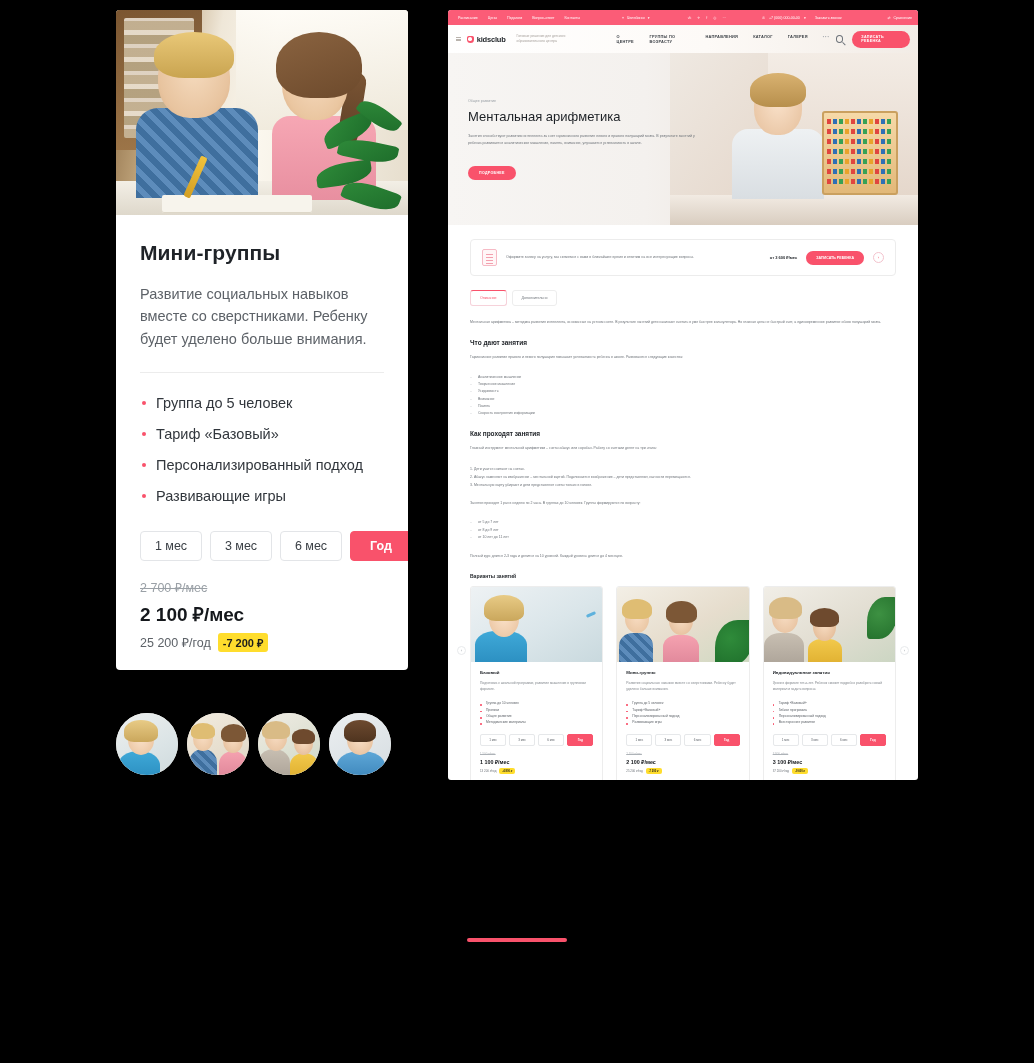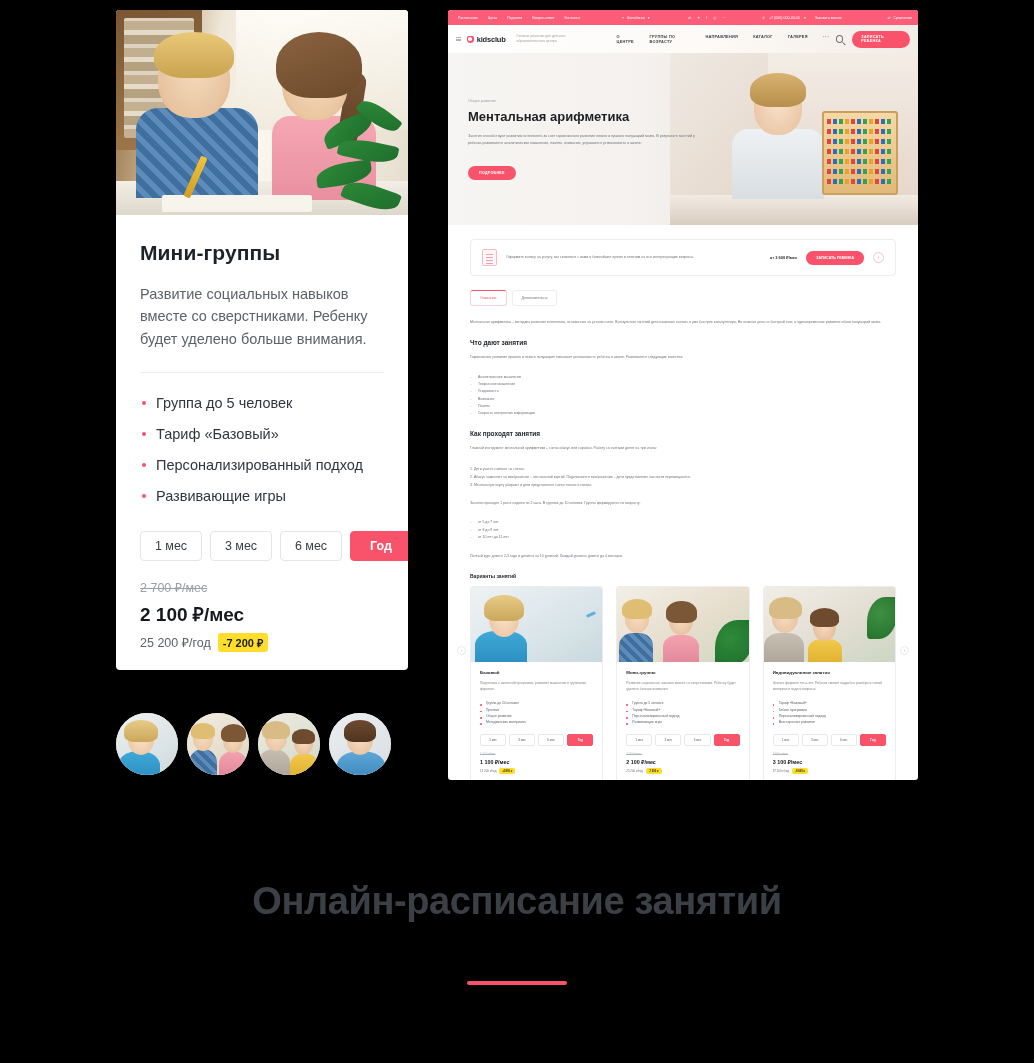--- a/index.html
+++ b/index.html
@@ -129,21 +129,21 @@
   .m-hero-photo .kid-hair { position:absolute; left:80px; top:20px; width:56px; height:34px;
     border-radius:50% 50% 35% 35%; background:linear-gradient(180deg,#d9b271,#b78f4c); }
   .m-hero-photo .kid-body { position:absolute; left:62px; top:76px; width:92px; height:70px;
     border-radius:16px 16px 0 0; background:linear-gradient(180deg,#eef1f3,#d9dee2); }
   .m-hero-photo .abacus { position:absolute; left:152px; top:58px; width:76px; height:84px;
     background:linear-gradient(180deg,#f6d9a8,#e2b878); border:2px solid #caa05f; border-radius:3px; }
   .m-hero-photo .abacus .row { position:absolute; left:3px; right:3px; height:5px;
     background:repeating-linear-gradient(90deg,#e0453f 0 4px,transparent 4px 6px,#2f6fb5 6px 10px,transparent 10px 12px,#36a155 12px 16px,transparent 16px 18px,#e8a32b 18px 22px,transparent 22px 24px); }
   .m-hero-text { position:absolute; left:20px; top:46px; width:230px; }
   .m-eyebrow { font-size:3.6px; color:#9aa0a6; margin-bottom:6px; }
-  .m-h1 { font-size:13px; font-weight:700; color:#1c2025; margin:0 0 9px; }
+  .m-h1 { font-size:13px; font-weight:400; color:#1c2025; margin:0 0 9px; }
   .m-hero-p { font-size:3.6px; line-height:1.85; color:#6f747a; margin:0 0 14px; }
   .m-hero-btn { display:inline-block; background:#f9526b; color:#fff; font-size:3.6px; font-weight:700;
     padding:5px 11px; border-radius:11px; letter-spacing:.3px; }
 
   .m-content { padding:14px 22px 0; }
   .m-offer { display:flex; align-items:center; gap:9px; border:1px solid #ececec; border-radius:4px;
     padding:9px 11px; margin-bottom:14px; }
   .m-offer-ico { flex:0 0 auto; width:15px; height:17px; border:1px solid #f6bac5; border-radius:2px;
     background:#fff6f7; position:relative; }
   .m-offer-ico i { position:absolute; left:3px; right:3px; height:1px; background:#f3a0ae; }
@@ -530,17 +530,16 @@
 
             </div>
           </div>
 
         </div>
       </div>
     </div>
   </div>
 
   <div class="bottom">
-    <h2 class="bottom-title">Онлайн-расписание занятий</h2>
     <div class="bottom-rule"></div>
   </div>
 
 </div>
 
 </body></html>

